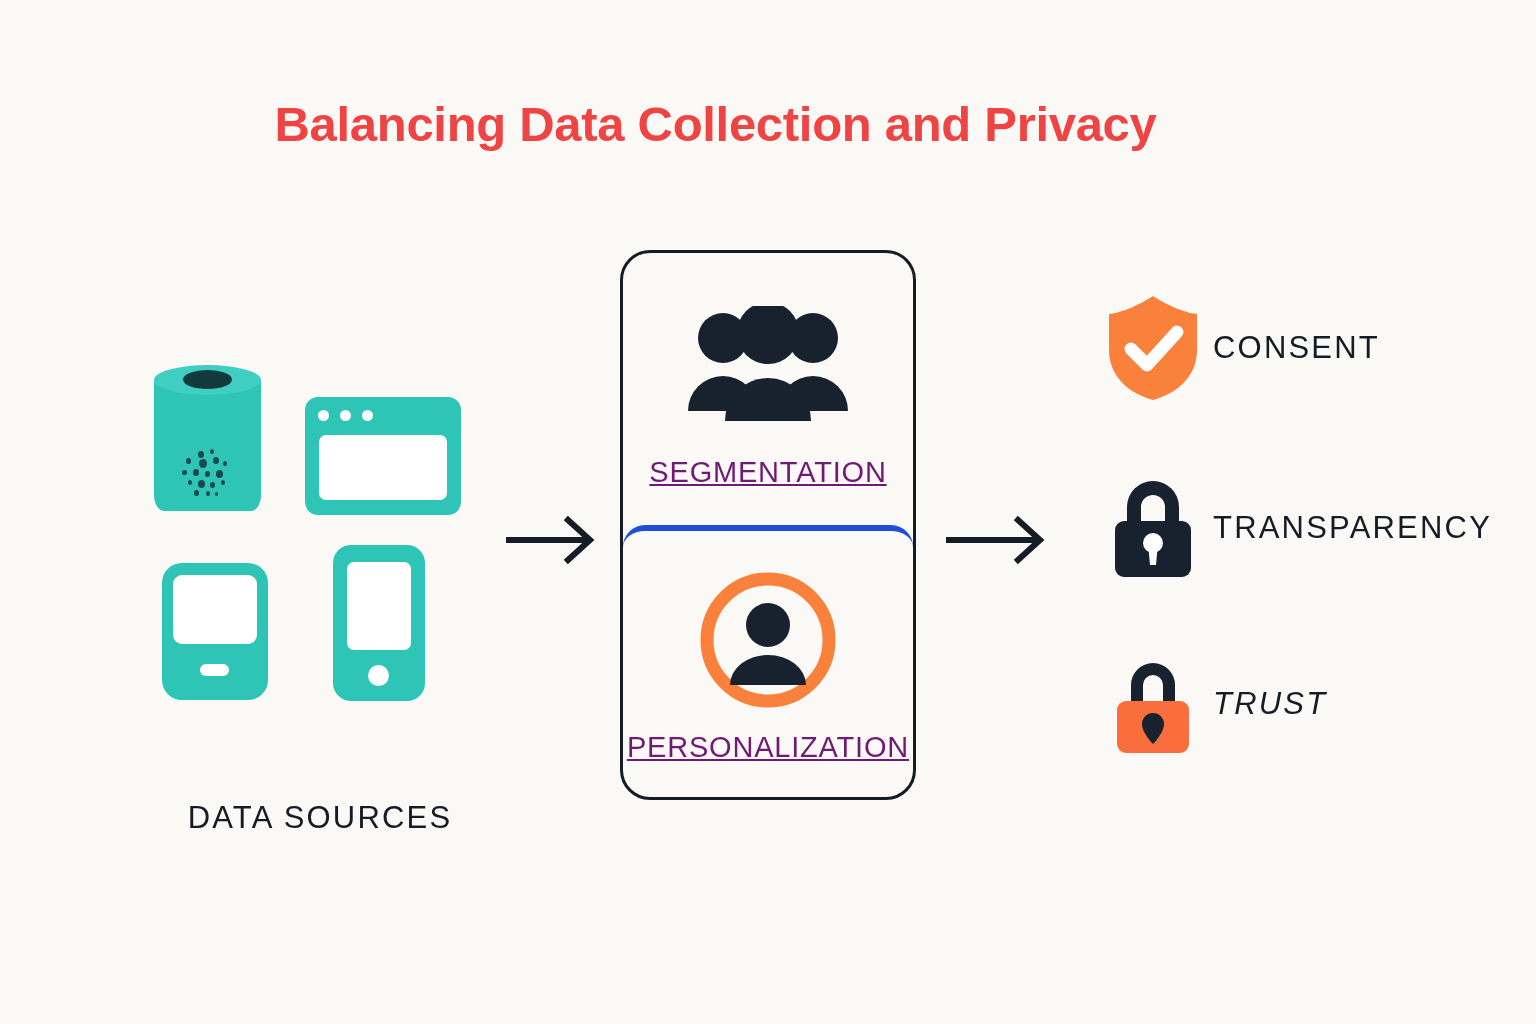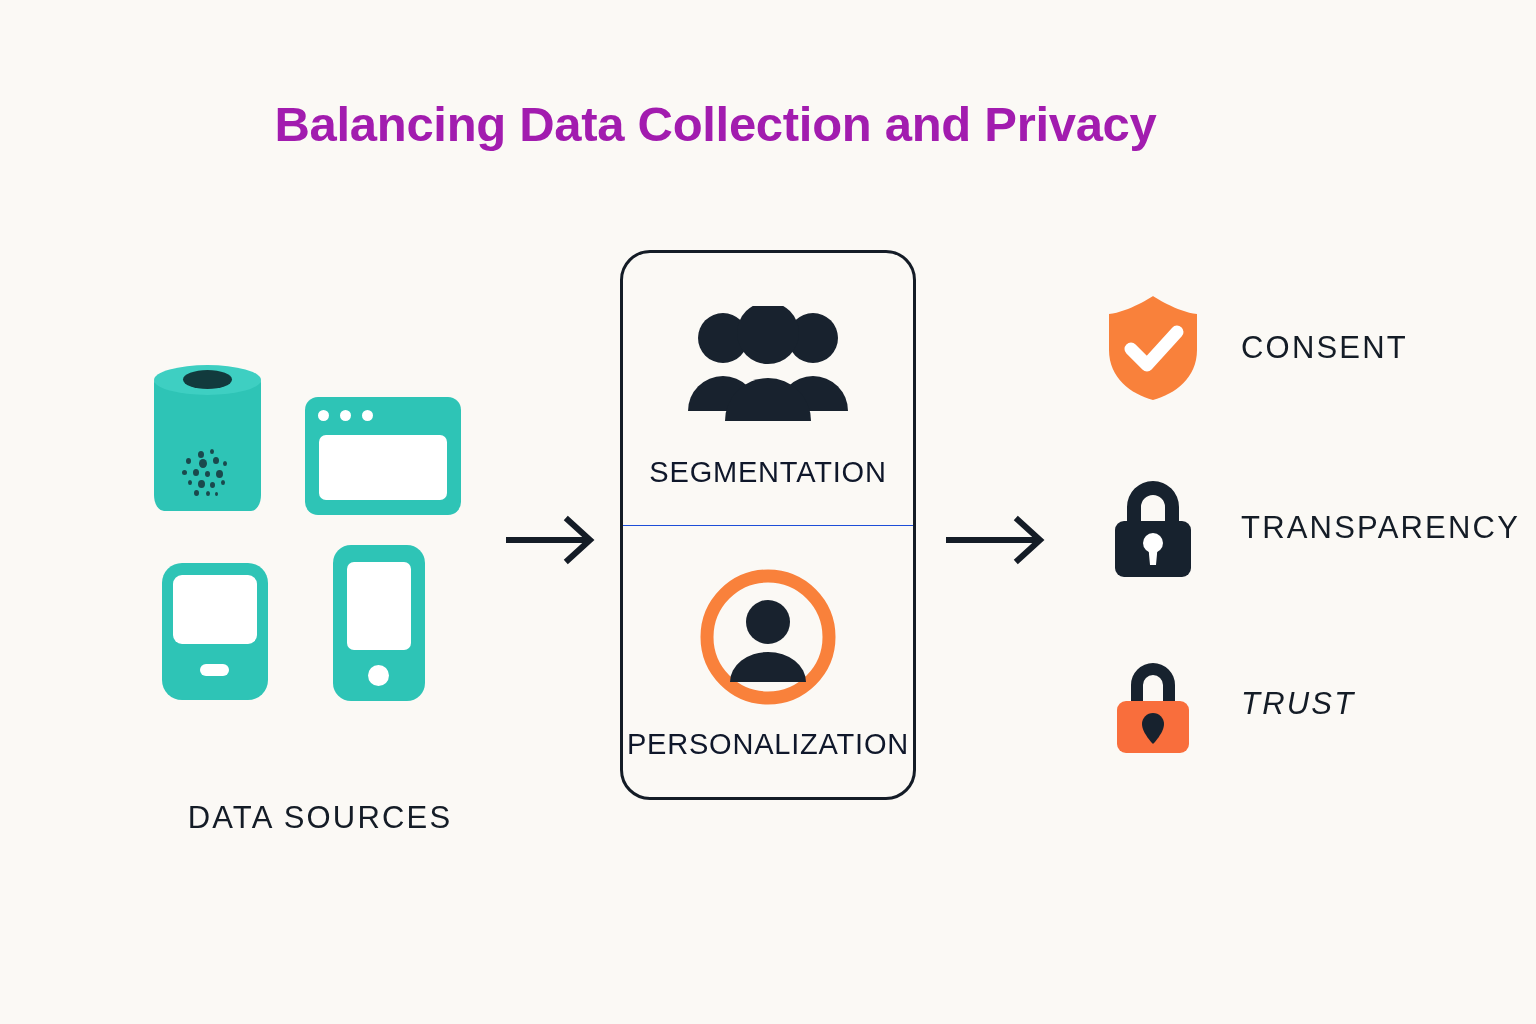--- a/index.html
+++ b/index.html
@@ -21,21 +21,21 @@
 
   
   .title {
     position: absolute;
     top: 96px;
     left: 0;
     width: 1431px;
     text-align: center;
     font-size: 49px;
     font-weight: bold;
-    color: #a21caf;
+    color: #ef4444;
     letter-spacing: -0.3px;
   }
 
   
   .caption {
     font-size: 31px;
     letter-spacing: 2.2px;
     color: #141C26;
     font-weight: 350;
     white-space: nowrap;
@@ -199,49 +199,50 @@
     left: 0;
     width: 100%;
     height: 50%;
     box-sizing: border-box;
     display: flex;
     flex-direction: column;
     align-items: center;
     justify-content: center;
   }
   .middle-half.top { top: 0; }
-  .middle-half.bottom { top: 50%; border-top: 1px solid #1d4ed8; }
+  .middle-half.bottom { top: 50%; border-top: 6px solid #1d4ed8; border-radius: 22px; }
   .middle-half .glyph {
     height: 150px;
     display: flex;
     align-items: center;
     justify-content: center;
   }
   .middle-half .cap {
     margin-top: 16px;
     font-size: 29px;
     letter-spacing: 0.8px;
-    color: #0f172a;
+    color: #701a75;
     font-weight: 350;
     white-space: nowrap;
+    text-decoration: underline;
   }
 
   
   .principles {
     position: absolute;
     left: 1105px;
     top: 288px;
     width: 420px;
   }
   .principle {
     position: absolute;
     left: 0;
     display: flex;
     align-items: center;
-    gap: 40px;
+    gap: 12px;
     height: 120px;
   }
   .principle .glyph {
     width: 96px;
     height: 110px;
     display: flex;
     align-items: center;
     justify-content: center;
     flex: none;
   }

